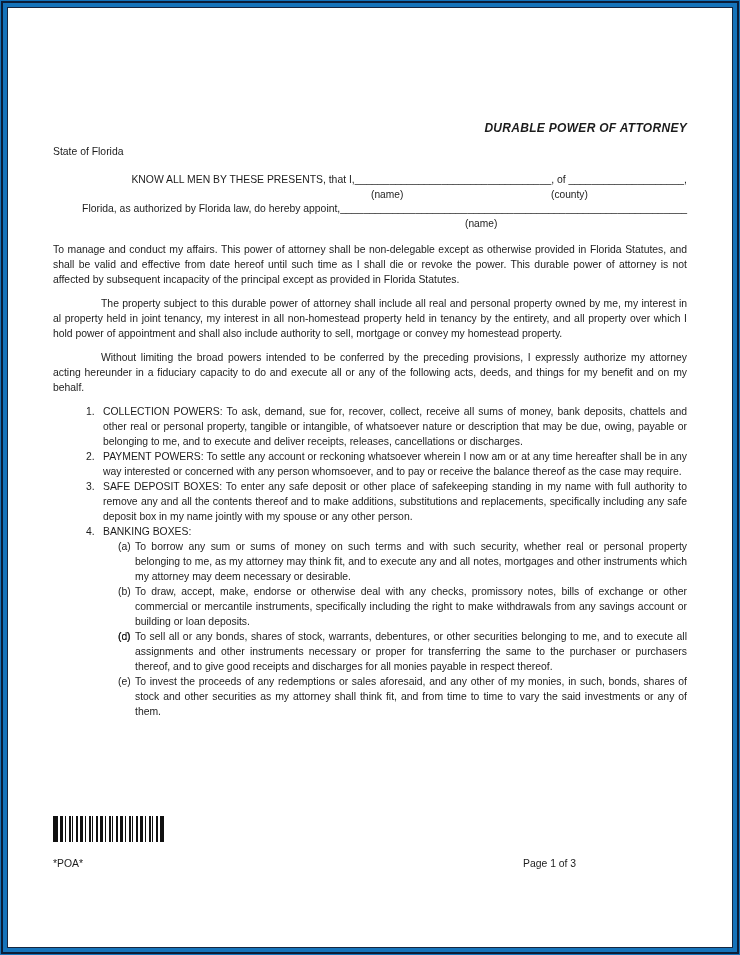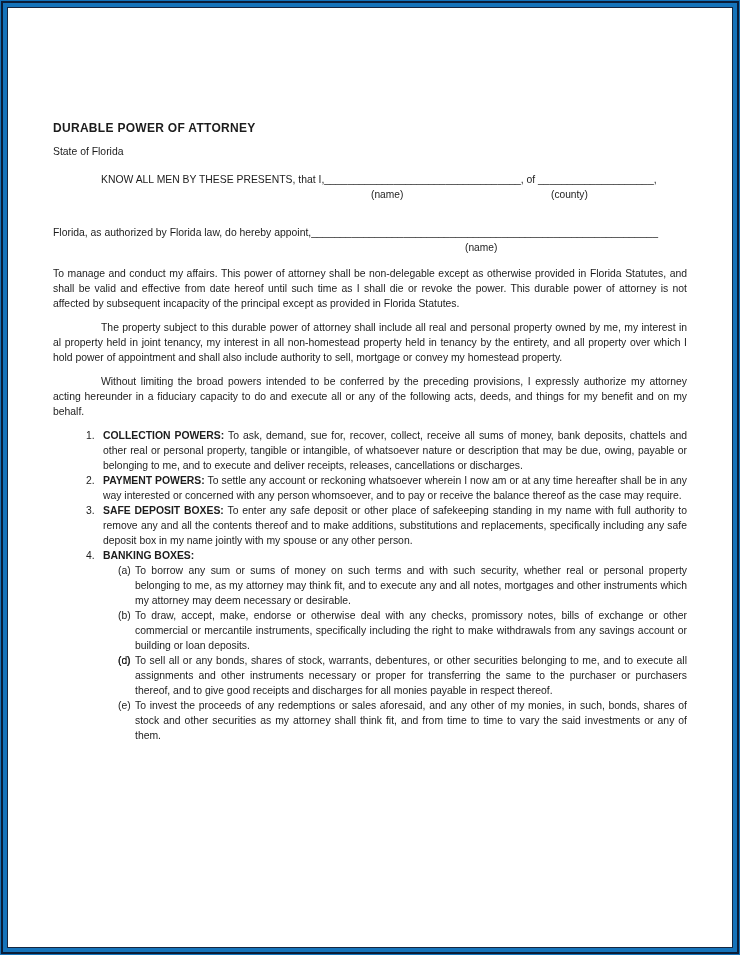--- a/index.html
+++ b/index.html
@@ -27,44 +27,45 @@
     background: #ffffff;
     position: relative;
     overflow: hidden;
     padding: 0 45px;
     color: #1c1c1c;
     font-size: 10.4px;
     line-height: 15px;
   }
   .doc-title {
     margin: 112px 0 2px;
-    text-align: left;
+    text-align: right;
     font-size: 12px;
     font-weight: 700;
     letter-spacing: 0.3px;
     line-height: 16px;
+    font-style: italic;
   }
   .venue { margin-top: 8px; }
   .venue div { white-space: nowrap; }
   .blank { letter-spacing: 0; white-space: nowrap; }
-  .intro { margin-top: 13px; }
+  .intro { margin-top: 13px; text-align: right; }
   .intro-line1 { text-indent: 48px; white-space: nowrap; }
   .labels-row { position: relative; height: 14px; font-size: 10.2px; }
   .labels-row .lbl { position: absolute; top: 0; }
   .lbl-name1 { left: 318px; }
   .lbl-county { left: 498px; }
   .lbl-name2 { left: 412px; }
-  .appoint-line { white-space: nowrap; margin-top: 24px; }
+  .appoint-line { white-space: nowrap; }
   .para { margin: 9px 0 0; text-align: justify; }
   .para.first { margin-top: 12px; }
   .para.indent { text-indent: 48px; }
   .powers-list { margin-top: 9px; }
   .num-item { position: relative; padding-left: 50px; text-align: justify; }
   .num-item .marker { position: absolute; left: 33px; top: 0; }
-  .item-title { font-weight: 700; }
+  .item-title { font-weight: 400; }
   .let-item { position: relative; padding-left: 82px; text-align: justify; }
   .let-item .marker { position: absolute; left: 65px; top: 0; }
   .footer-block {
     position: absolute;
     left: 45px; right: 45px; top: 808px;
     background: #ffffff;
   }
   .barcode {
     width: 106px; height: 26px;
     background: repeating-linear-gradient(90deg,
@@ -144,16 +145,23 @@
         <div class="let-item">
           <span class="marker">(d)</span>
           <span>To sell all or any bonds, shares of stock, warrants, debentures, or other securities belonging to me, and to execute all assignments and other instruments necessary or proper for transferring the same to the purchaser or purchasers thereof, and to give good receipts and discharges for all monies payable in respect thereof.</span>
         </div>
         <div class="let-item">
           <span class="marker">(e)</span>
           <span>To invest the proceeds of any redemptions or sales aforesaid, and any other of my monies, in such, bonds, shares of stock and other securities as my attorney shall think fit, and from time to time to vary the said investments or any of them.</span>
         </div>
       </div>
 
+      <div class="footer-block">
+        <div class="barcode"></div>
+        <div class="footer-row">
+          <span>*POA*</span>
+          <span class="page-indicator">Page 1 of 3</span>
+        </div>
+      </div>
 
     </div>
   </div>
 </div>
 
 </body></html>

